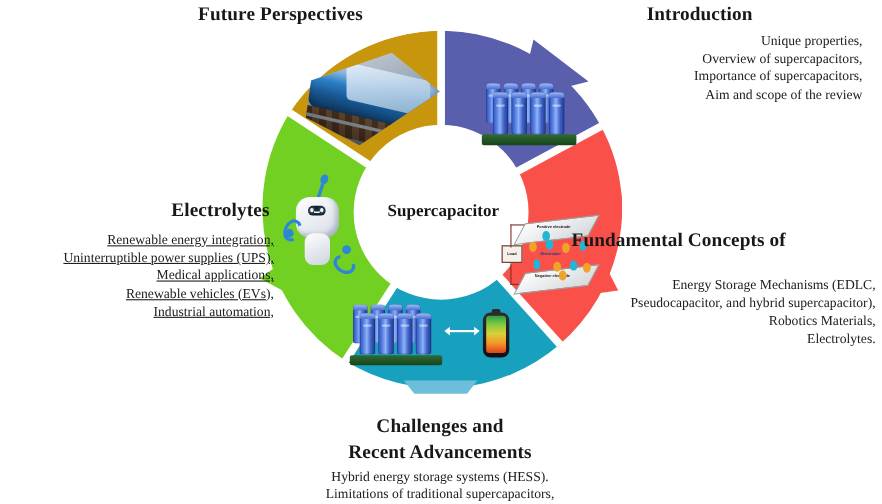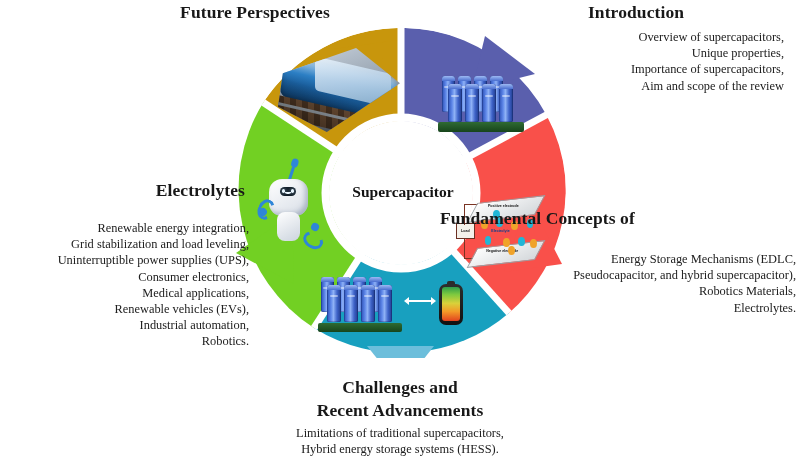--- a/index.html
+++ b/index.html
@@ -11,21 +11,21 @@
   
   .block{position:absolute;}
   .heading{font-weight:bold;font-size:17.5px;line-height:21px;letter-spacing:.1px;color:#181818;}
   .body{font-size:12.4px;line-height:16.2px;color:#202020;}
   .body div{white-space:nowrap;}
 
   #blk-future{left:130px;top:2px;width:250px;text-align:center;}
   #blk-intro{left:488px;top:2px;width:296px;text-align:right;}
   #blk-intro .heading{text-align:center;}
   #blk-fund{left:440px;top:208px;width:356px;text-align:right;}
-  #blk-fund .heading{text-align:left;padding-right:2px;}
+  #blk-fund .heading{text-align:center;padding-right:2px;}
   #blk-app{left:6px;top:180px;width:243px;text-align:right;}
   #blk-app .heading{text-align:right;padding-right:4px;}
   #blk-chal{left:250px;top:376px;width:300px;text-align:center;}
   #blk-chal .heading{line-height:23px;}
 
   
   .wheel{position:absolute;left:236px;top:28px;width:330px;height:330px;}
   .wheel svg{display:block;}
 
   .center-label{position:absolute;left:236px;top:28px;width:330px;height:330px;
@@ -265,53 +265,50 @@
       <div class="fill"></div>
   </div>
 
   <div class="block" id="blk-future">
     <div class="heading">Future Perspectives</div>
   </div>
 
   <div class="block" id="blk-intro">
     <div class="heading">Introduction</div>
     <div class="body" style="margin-top:6px;">
+      <div>Unique properties,</div>
       <div>Overview of supercapacitors,</div>
-      <div>Unique properties,</div>
       <div>Importance of supercapacitors,</div>
       <div>Aim and scope of the review</div>
     </div>
   </div>
 
   <div class="block" id="blk-fund">
     <div class="heading">Fundamental Concepts of</div>
     <div class="body" style="margin-top:22px;">
       <div>Energy Storage Mechanisms (EDLC,</div>
       <div>Pseudocapacitor, and hybrid supercapacitor),</div>
       <div>Robotics Materials,</div>
       <div>Electrolytes.</div>
     </div>
   </div>
 
   <div class="block" id="blk-app">
     <div class="heading">Electrolytes</div>
-    <div class="body" style="margin-top:19px;">
+    <div class="body" style="margin-top:9px;text-decoration:underline;">
       <div>Renewable energy integration,</div>
-      <div>Grid stabilization and load leveling,</div>
       <div>Uninterruptible power supplies (UPS),</div>
-      <div>Consumer electronics,</div>
       <div>Medical applications,</div>
       <div>Renewable vehicles (EVs),</div>
       <div>Industrial automation,</div>
-      <div>Robotics.</div>
     </div>
   </div>
 
   <div class="block" id="blk-chal">
     <div class="heading">Challenges and</div>
     <div class="heading">Recent Advancements</div>
     <div class="body" style="margin-top:3px;">
+      <div>Hybrid energy storage systems (HESS).</div>
       <div>Limitations of traditional supercapacitors,</div>
-      <div>Hybrid energy storage systems (HESS).</div>
     </div>
   </div>
 
 </div>
 
 </body></html>

